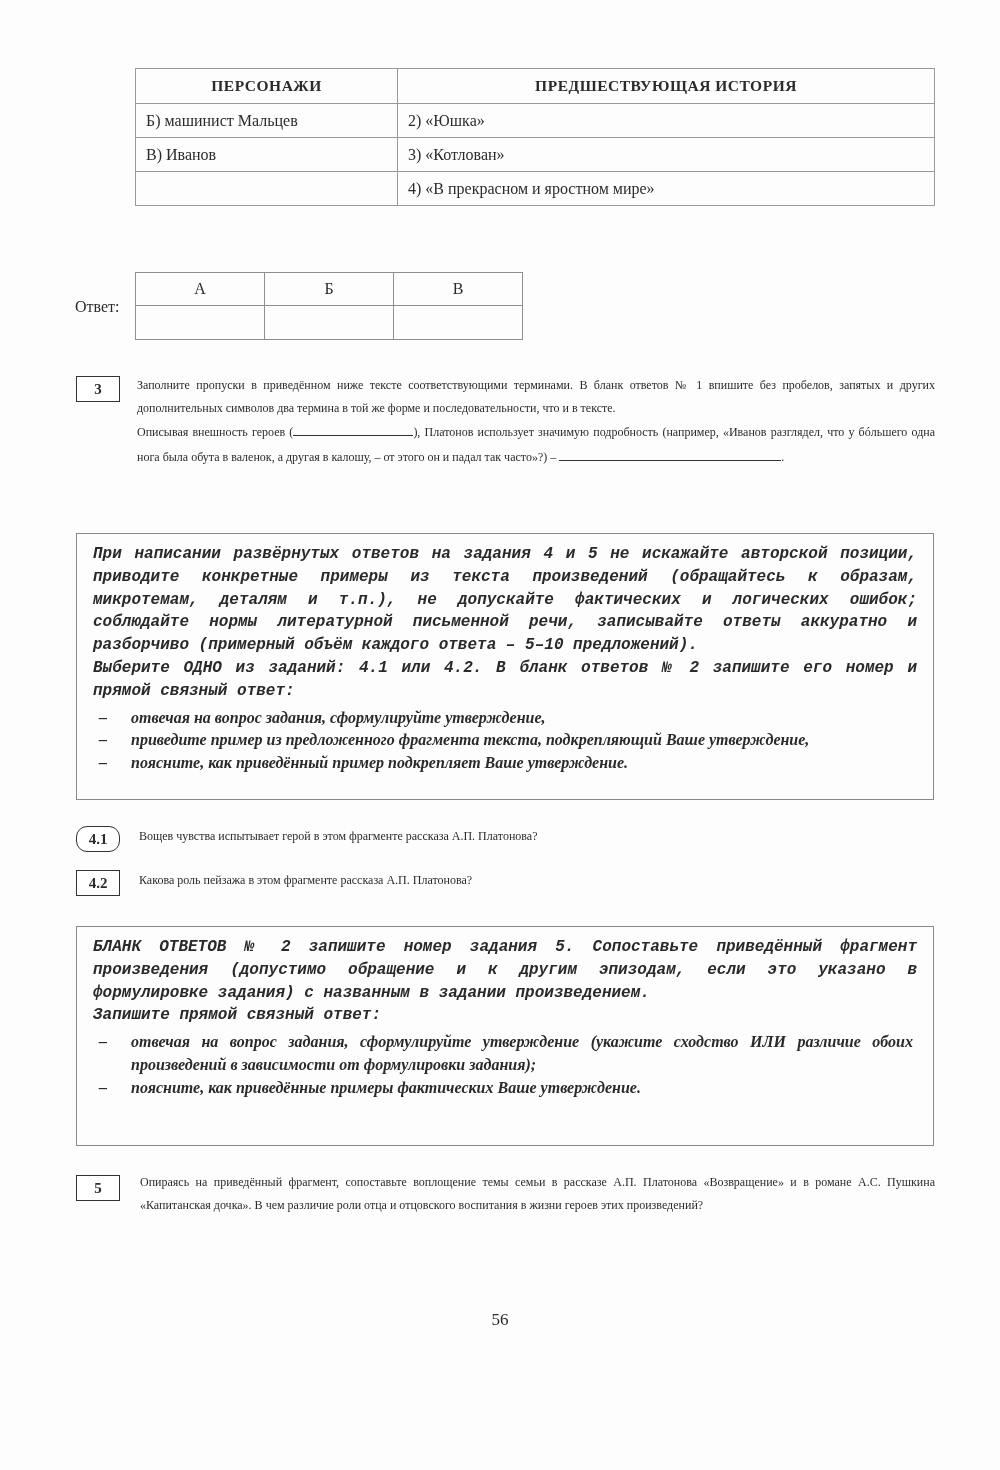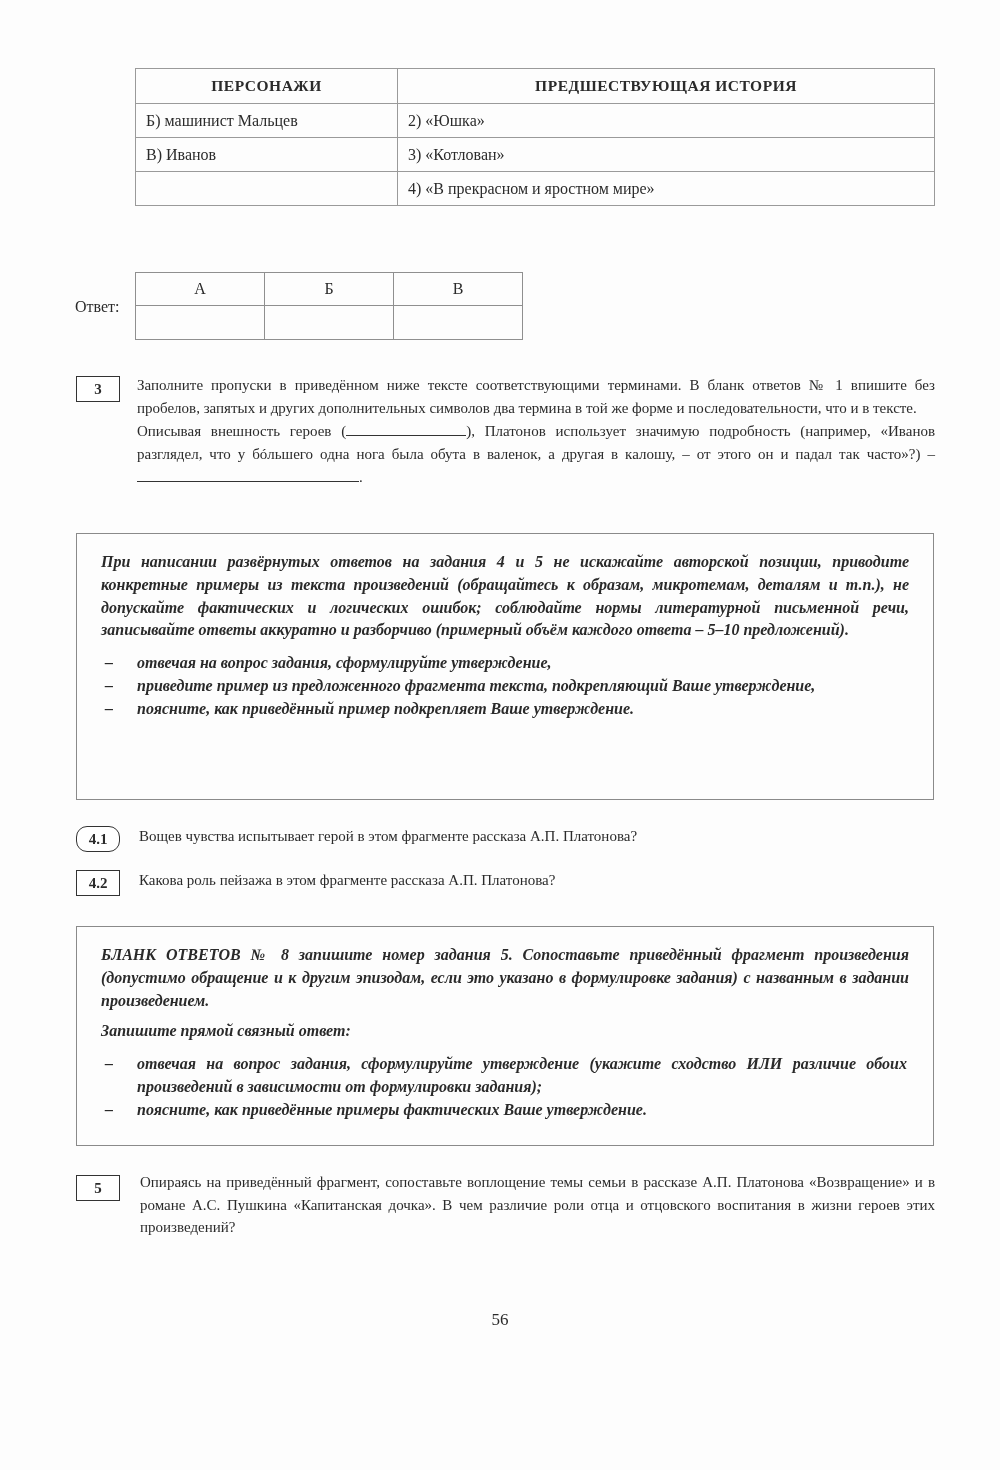--- a/index.html
+++ b/index.html
@@ -30,33 +30,33 @@
   }
   table.ans td { border: 1px solid #8f8f8f; width: 128px; height: 33px; text-align: center; padding: 0; }
   table.ans tr:first-child td { height: 32px; }
 
   
   .numbox {
     position: absolute; border: 1.5px solid #333; background: #fff;
     font-weight: bold; font-size: 15px; text-align: center; line-height: 24px; height: 24px;
   }
   .para {
-    position: absolute; font-size: 15px; line-height: 22.5px; text-align: justify;
+    position: absolute; font-size: 12px; line-height: 22.5px; text-align: justify;
   }
   .blank { display: inline-block; border-bottom: 1px solid #333; height: 16px; vertical-align: baseline; }
 
   
   .ibox {
     position: absolute; left: 76px; width: 858px; border: 1px solid #8a8a8a;
     box-sizing: border-box; padding: 9px 16px 0 16px;
     font-style: italic; font-weight: bold; font-size: 16px; line-height: 22.8px;
     text-align: justify; color: #2a2a2a;
   }
-  .ibox p { margin: 8px; }
-  .ibox ul { list-style: none; margin: 10px; padding: 0; }
+  .ibox p { margin: 0; font-family: Liberation Mono, monospace; }
+  .ibox ul { list-style: none; margin: 4px; padding: 0; }
   .ibox li { position: relative; padding-left: 34px; }
   .ibox li::before { content: "–"; position: absolute; left: 2px; top: 0; }
 
   .pagenum { left: 0; width: 1000px; top: 1310px; text-align: center; font-size: 17px; }
 </style>
 </head>
 <body>
 
 <table class="match">
   <tbody>
@@ -96,35 +96,36 @@
   </table>
 
 <div class="numbox" style="left:76px; top:376px; width:42px;">3</div>
 <div class="para" style="left:137px; top:374px; width:798px;">
   <span>Заполните пропуски в приведённом ниже тексте соответствующими терминами. В бланк ответов № 1 впишите без пробелов, запятых и других дополнительных символов два термина в той же форме и последовательности, что и в тексте.</span><br>
   <span>Описывая внешность героев (</span><span class="blank" style="width:120px;"></span><span>), Платонов использует значимую подробность (например, «Иванов разглядел, что у бóльшего одна нога была обута в валенок, а другая в калошу, – от этого он и падал так часто»?) – </span><span class="blank" style="width:222px;"></span><span>.</span>
 </div>
 
 <div class="ibox" style="top:533px; height:267px;">
   <p>При написании развёрнутых ответов на задания 4 и 5 не искажайте авторской позиции, приводите конкретные примеры из текста произведений (обращайтесь к образам, микротемам, деталям и т.п.), не допускайте фактических и логических ошибок; соблюдайте нормы литературной письменной речи, записывайте ответы аккуратно и разборчиво (примерный объём каждого ответа – 5–10 предложений).</p>
+  <p>Выберите ОДНО из заданий: 4.1 или 4.2. В бланк ответов № 2 запишите его номер и прямой связный ответ:</p>
   <ul>
     <li>отвечая на вопрос задания, сформулируйте утверждение,</li>
     <li>приведите пример из предложенного фрагмента текста, подкрепляющий Ваше утверждение,</li>
     <li>поясните, как приведённый пример подкрепляет Ваше утверждение.</li>
   </ul>
 </div>
 
 <div class="numbox" style="left:76px; top:826px; width:42px;border-radius:11px;">4.1</div>
 <div class="para" style="left:139px; top:825px; width:790px;">Вощев чувства испытывает герой в этом фрагменте рассказа А.П. Платонова?</div>
 
 <div class="numbox" style="left:76px; top:870px; width:42px;">4.2</div>
 <div class="para" style="left:139px; top:869px; width:790px;">Какова роль пейзажа в этом фрагменте рассказа А.П. Платонова?</div>
 
 <div class="ibox" style="top:926px; height:220px;">
-  <p>БЛАНК ОТВЕТОВ № 8 запишите номер задания 5. Сопоставьте приведённый фрагмент произведения (допустимо обращение и к другим эпизодам, если это указано в формулировке задания) с названным в задании произведением.</p>
+  <p>БЛАНК ОТВЕТОВ № 2 запишите номер задания 5. Сопоставьте приведённый фрагмент произведения (допустимо обращение и к другим эпизодам, если это указано в формулировке задания) с названным в задании произведением.</p>
   <p>Запишите прямой связный ответ:</p>
   <ul>
     <li>отвечая на вопрос задания, сформулируйте утверждение (укажите сходство ИЛИ различие обоих произведений в зависимости от формулировки задания);</li>
     <li>поясните, как приведённые примеры фактических Ваше утверждение.</li>
   </ul>
 </div>
 
 <div class="numbox" style="left:76px; top:1175px; width:42px;">5</div>
 <div class="para" style="left:140px; top:1171px; width:795px;">Опираясь на приведённый фрагмент, сопоставьте воплощение темы семьи в рассказе А.П. Платонова «Возвращение» и в романе А.С. Пушкина «Капитанская дочка». В чем различие роли отца и отцовского воспитания в жизни героев этих произведений?</div>
 

